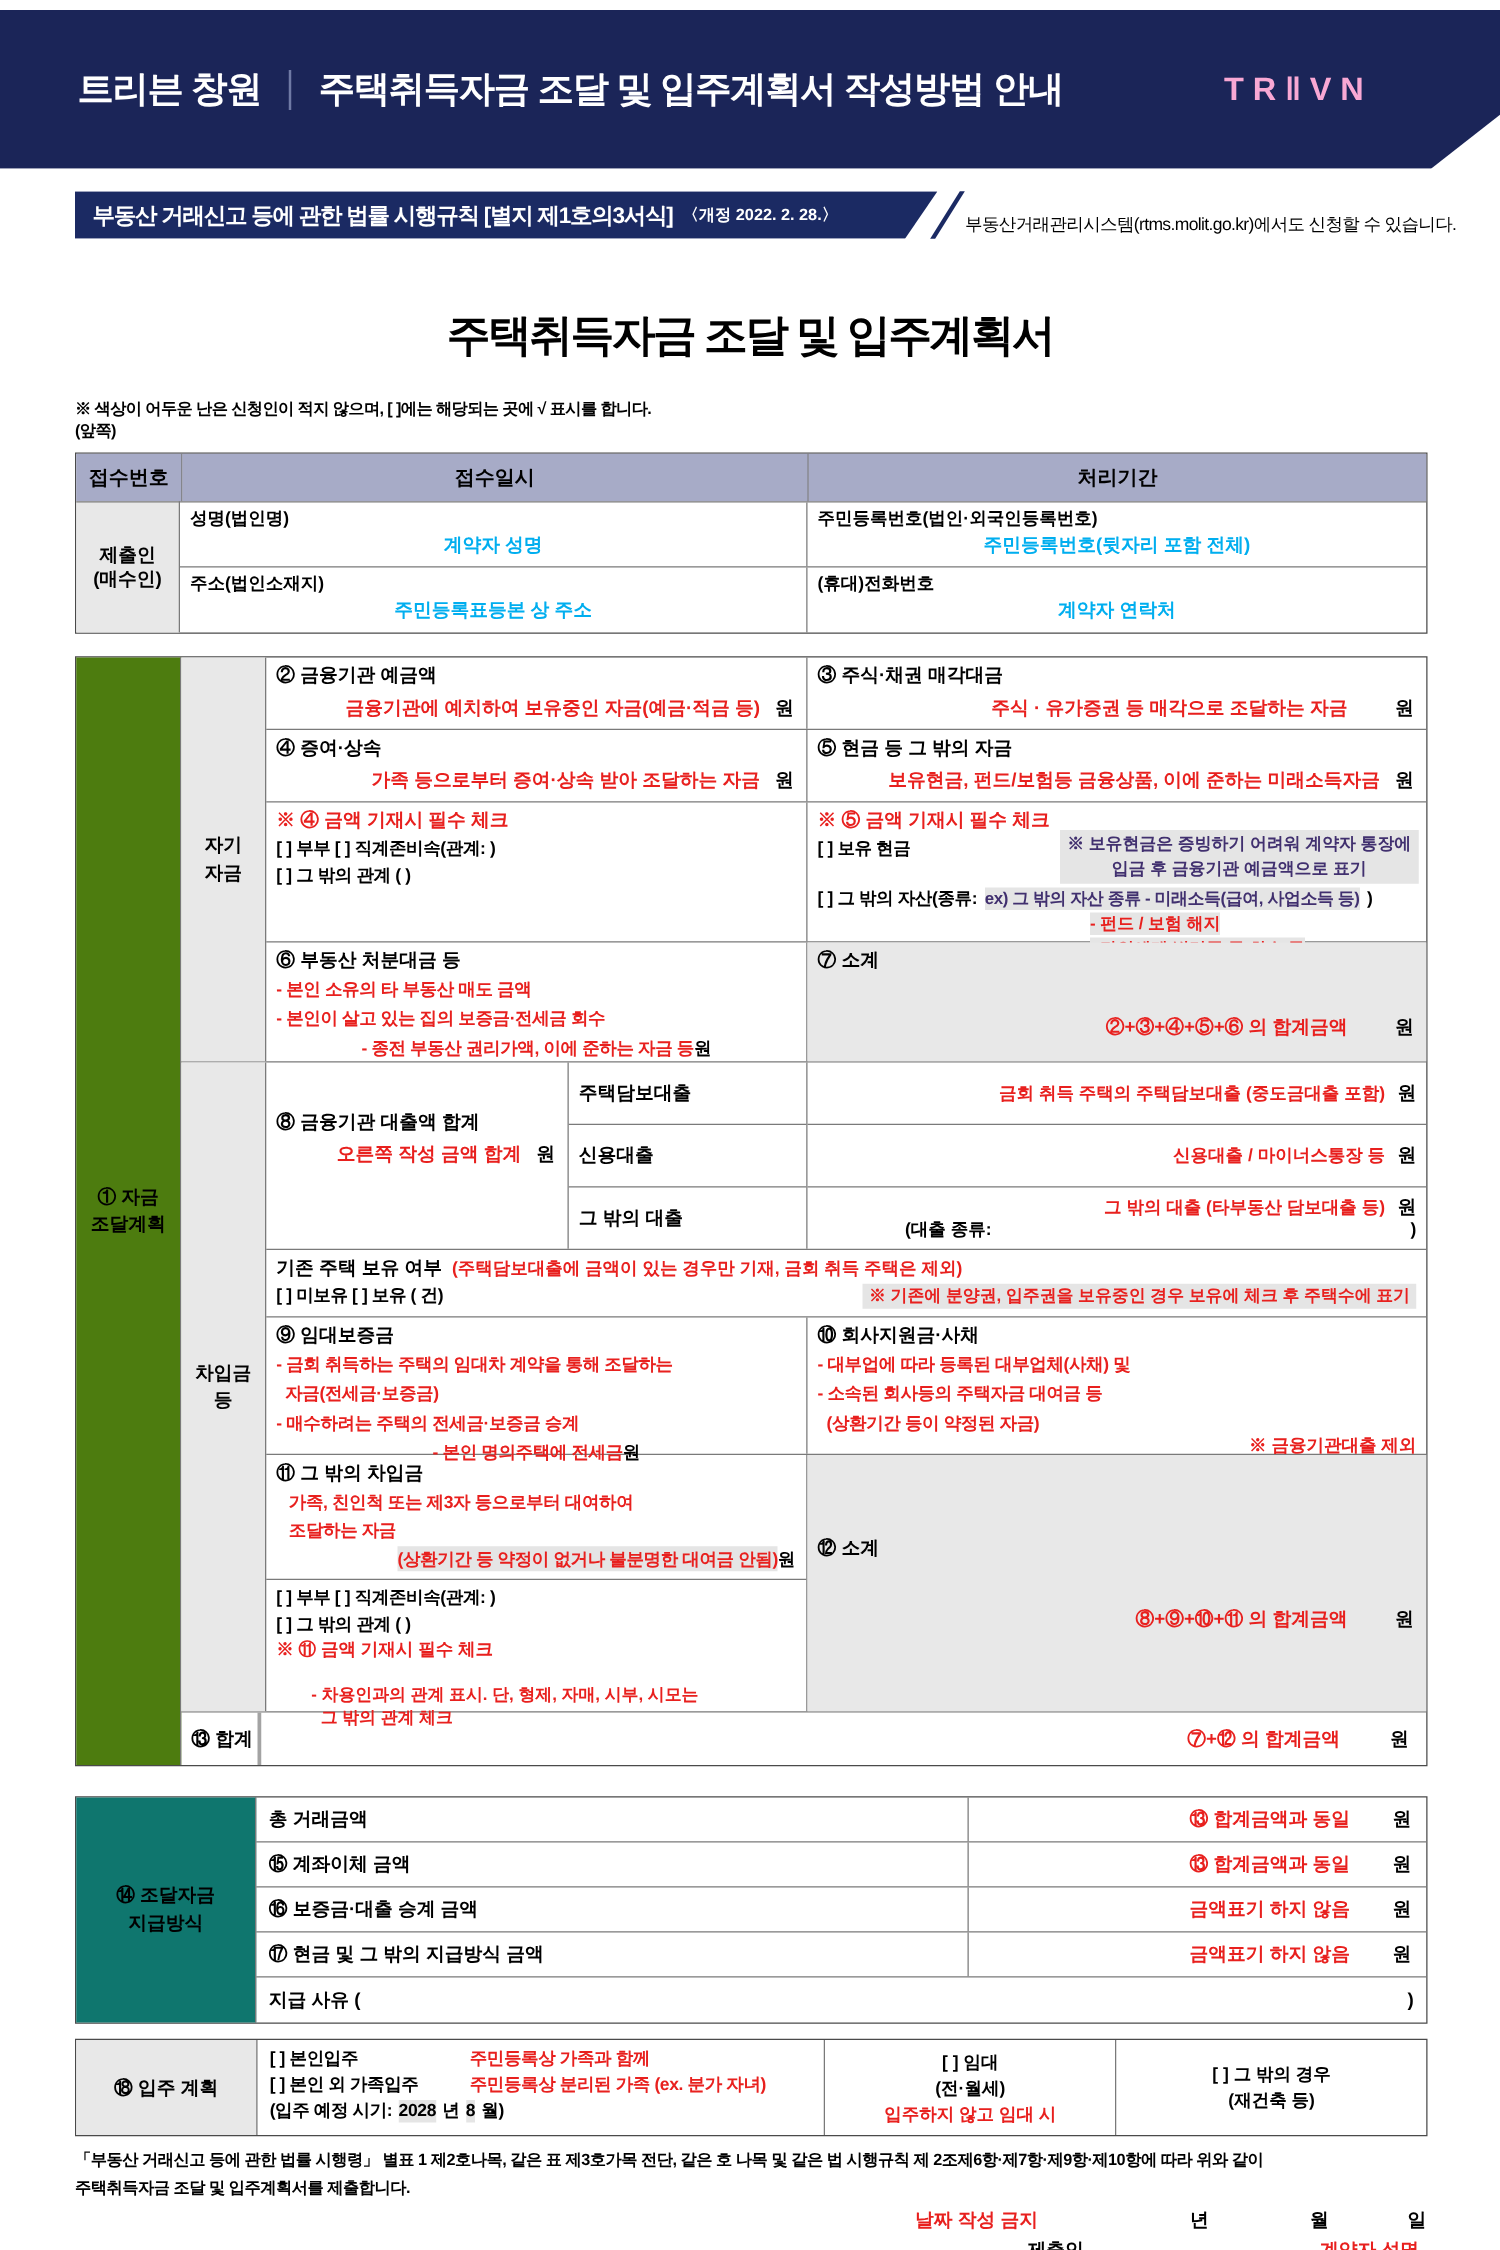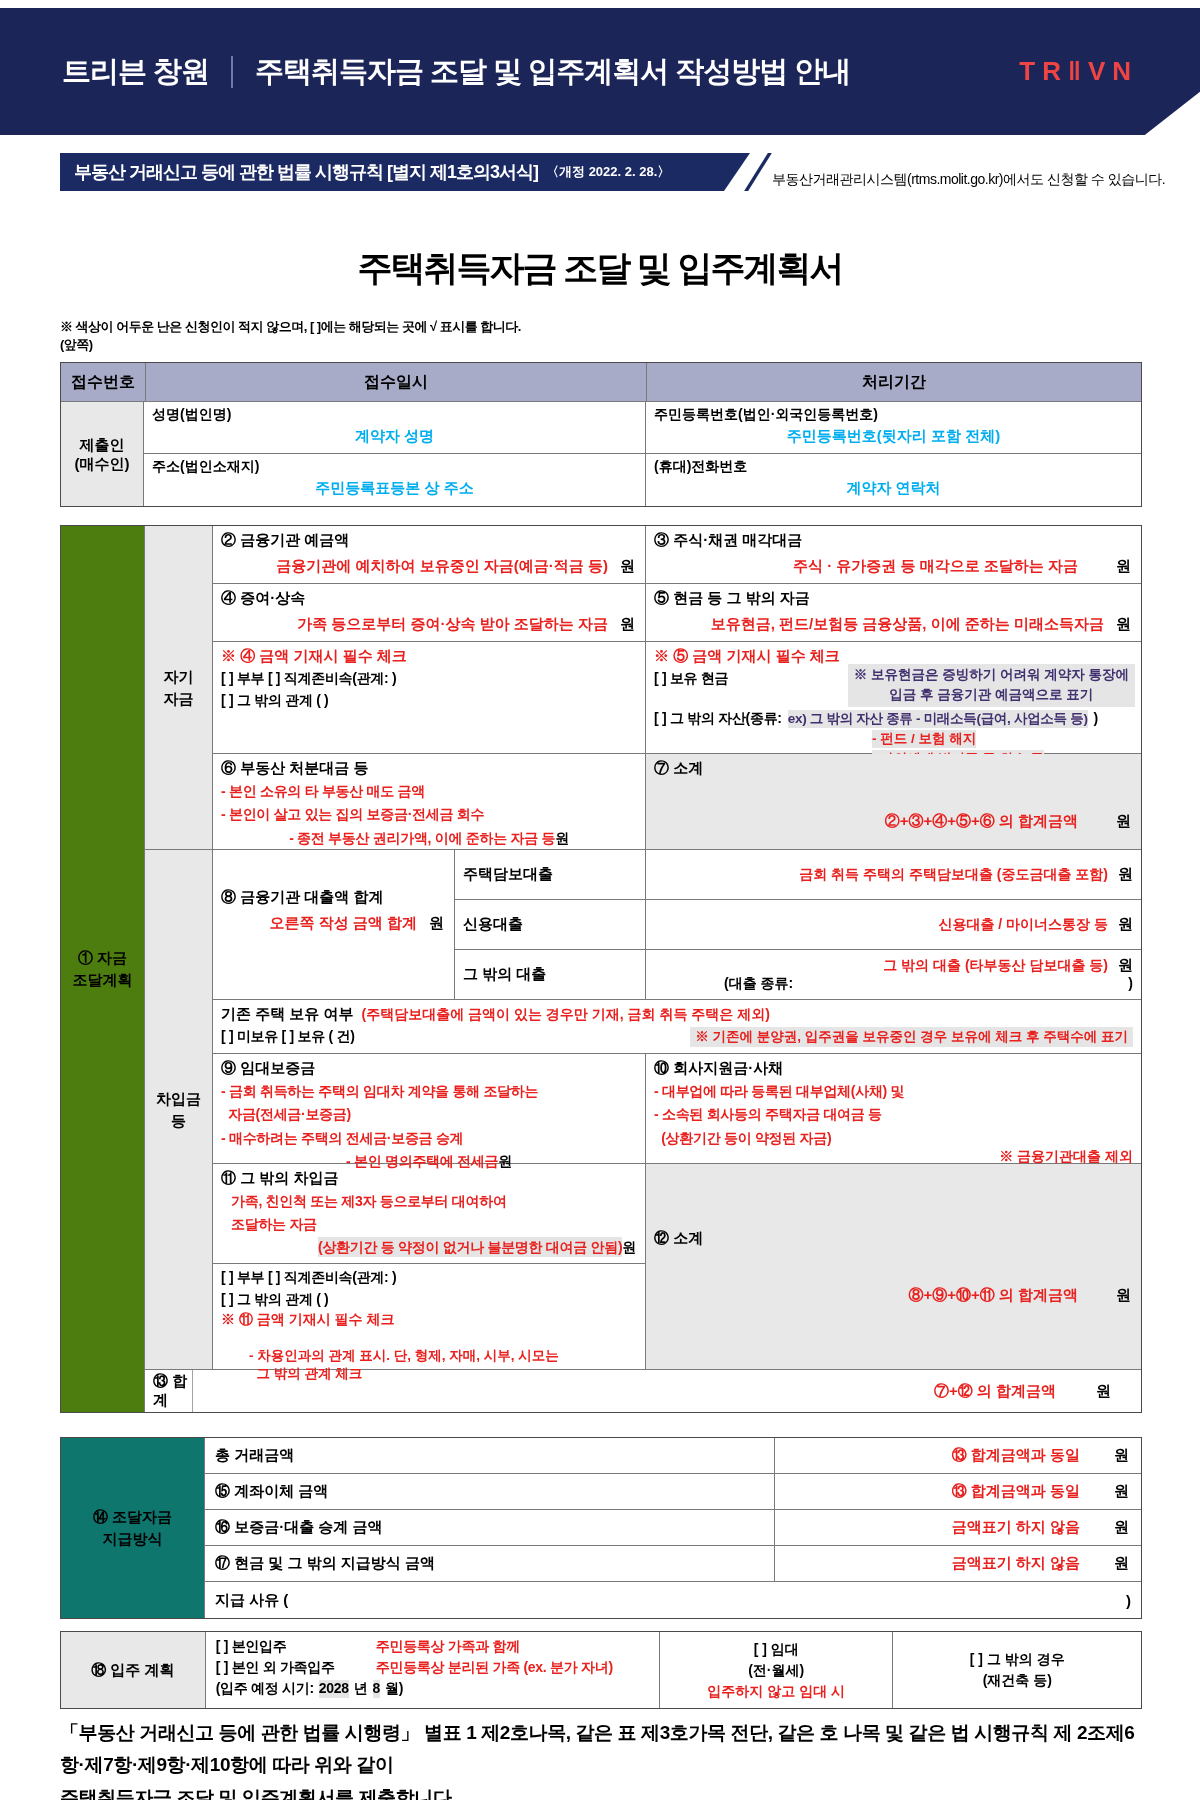--- a/index.html
+++ b/index.html
@@ -5,21 +5,21 @@
   * { box-sizing: border-box; margin: 0; padding: 0; }
   html,body { width:1200px; background:#fff; font-family:"Liberation Sans", sans-serif; color:#000; }
   .page { position:relative; width:1200px; height:1800px; overflow:hidden; background:#fff; }
 
   
   .banner { margin-top:8px; height:127px; background:#1b2558; clip-path:polygon(0 0,100% 0,100% 66%,95.4% 100%,0 100%); display:flex; align-items:center; }
   .banner-inner { width:100%; display:flex; align-items:center; padding:0 62px; }
   .brand { color:#fff; font-size:29px; font-weight:700; letter-spacing:-1px; }
   .bdiv { width:2px; height:32px; background:#6f7aa5; margin:0 22px; }
   .btitle { color:#fff; font-size:29px; font-weight:700; letter-spacing:-1px; }
-  .blogo { margin-left:auto; color:#ef4444; font-size:26px; font-weight:700; letter-spacing:7px; }
+  .blogo { margin-left:auto; margin-right:40px; color:#f9a8d4; font-size:26px; font-weight:700; letter-spacing:7px; }
 
   
   .reg-row { position:relative; height:40px; margin-top:18px; }
   .reg-bar { position:absolute; left:60px; top:0; width:690px; height:38px; background:#1b2a63; clip-path:polygon(0 0,100% 0,calc(100% - 26px) 100%,0 100%); display:flex; align-items:center; padding:0 30px 0 14px; color:#fff; white-space:nowrap; }
   .reg-bar .main-t { font-size:18px; font-weight:700; letter-spacing:-1px; }
   .reg-bar .rev { font-size:13px; font-weight:700; margin-left:8px; }
   .reg-slash { position:absolute; left:756px; top:0; width:4px; height:38px; background:#1b2a63; transform:skewX(-32deg); }
   .reg-note { position:absolute; left:772px; top:18px; font-size:14px; color:#000; letter-spacing:-0.5px; }
 
   
@@ -74,21 +74,21 @@
   .sub8label { width:242px; border-right:1px solid #7a7a7a; padding:38px 8px 0 8px; }
   .subcol { width:191px; border-right:1px solid #7a7a7a; display:flex; flex-direction:column; }
   .subcolr { width:495px; display:flex; flex-direction:column; }
   .subrow { flex:1; border-bottom:1px solid #7a7a7a; display:flex; align-items:center; padding:0 8px; font-size:15px; font-weight:700; }
   .subrow:last-child { border-bottom:none; }
   .subrow.colstack { flex-direction:column; align-items:stretch; justify-content:center; }
   .jend { justify-content:flex-end; gap:10px; }
   .stackL { width:433px; border-right:1px solid #7a7a7a; display:flex; flex-direction:column; }
   .upcell { height:100px; border-bottom:1px solid #7a7a7a; padding:5px 8px; }
   .lowcell { height:104px; padding:5px 8px; }
-  .tot-label { width:48px; border-right:1px solid #a3a3a3; display:flex; align-items:center; padding-left:8px; font-size:15px; font-weight:700; }
+  .tot-label { width:64px; border-right:3px solid #a3a3a3; display:flex; align-items:center; padding-left:8px; font-size:15px; font-weight:700; }
   .tot-body { width:928px; display:flex; align-items:center; justify-content:flex-end; gap:40px; padding-right:10px; font-size:15px; }
 
   
   .pay { margin-top:24px; display:flex; }
   .pay-label { width:145px; background:#0f766e; border-right:1px solid #7a7a7a; display:flex; flex-direction:column; align-items:center; justify-content:center; font-size:15px; font-weight:700; line-height:1.5; }
   .pay-rows { width:936px; }
   .pay-row { display:flex; height:36px; border-bottom:1px solid #7a7a7a; }
   .pay-row:last-child { border-bottom:none; }
   .pay-l { width:570px; border-right:1px solid #7a7a7a; display:flex; align-items:center; padding:0 10px; font-size:15px; font-weight:700; }
   .pay-r { width:366px; display:flex; align-items:center; justify-content:flex-end; gap:34px; padding-right:12px; font-size:15px; }
@@ -98,21 +98,21 @@
   .move { margin-top:12px; display:flex; height:78px; }
   .mv-label { width:145px; background:#e8e8e8; border-right:1px solid #7a7a7a; display:flex; align-items:center; justify-content:center; font-size:15px; font-weight:700; }
   .mv-c2 { width:455px; border-right:1px solid #7a7a7a; padding:6px 10px; }
   .mv-line { display:flex; font-size:14px; font-weight:700; margin-bottom:3px; letter-spacing:-0.3px; }
   .mv-line .k { width:160px; }
   .mv-c3 { width:234px; border-right:1px solid #7a7a7a; display:flex; flex-direction:column; align-items:center; justify-content:center; font-size:14px; font-weight:700; line-height:1.5; }
   .mv-c4 { width:248px; display:flex; flex-direction:column; align-items:center; justify-content:center; font-size:14px; font-weight:700; line-height:1.5; }
 
   
   .footer { position:relative; width:1082px; margin:8px 0 0 60px; }
-  .f-line { font-size:19px; font-weight:700; letter-spacing:-0.4px; line-height:1.7; }
+  .f-line { font-size:13px; font-weight:700; letter-spacing:-0.4px; line-height:1.7; }
   .f-date { position:relative; height:24px; margin-top:6px; font-size:15px; font-weight:700; }
   .f-date .nd { position:absolute; left:672px; }
   .f-date .yy { position:absolute; left:892px; }
   .f-date .mm { position:absolute; left:988px; }
   .f-date .dd { position:absolute; left:1066px; }
   .f-sub { position:relative; height:22px; font-size:15px; font-weight:700; }
   .f-sub .s1 { position:absolute; left:762px; }
   .f-sub .s2 { position:absolute; left:996px; }
   .f-sign { position:relative; height:18px; font-size:12px; font-weight:700; }
   .f-sign .s3 { position:absolute; left:1000px; }

